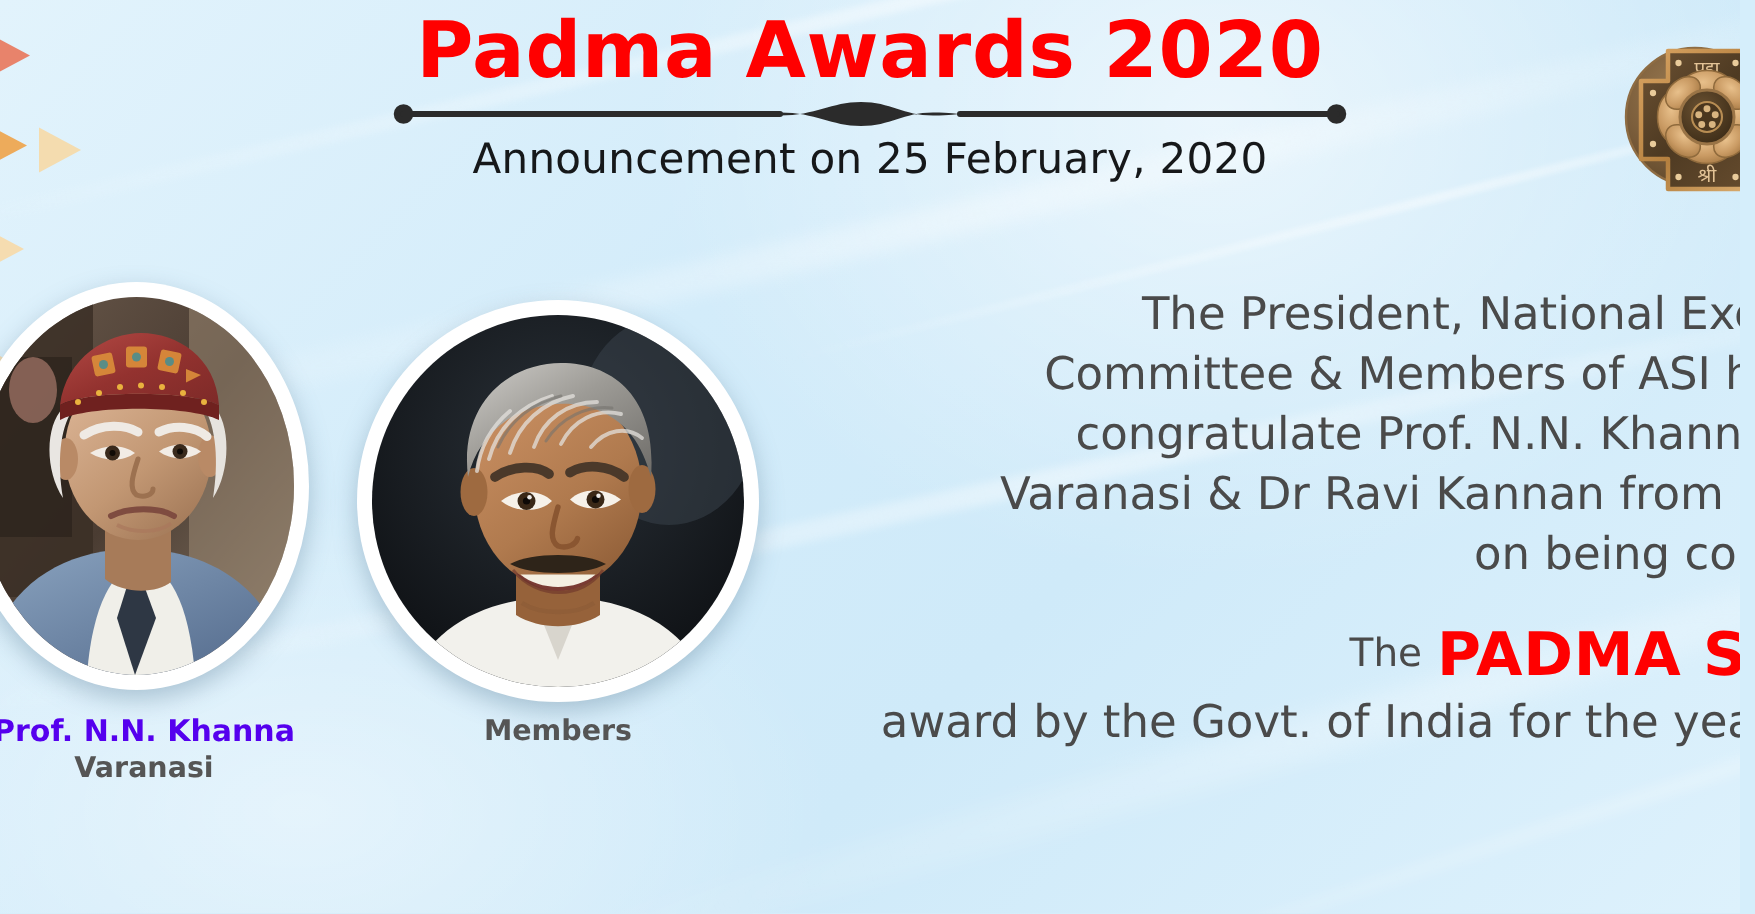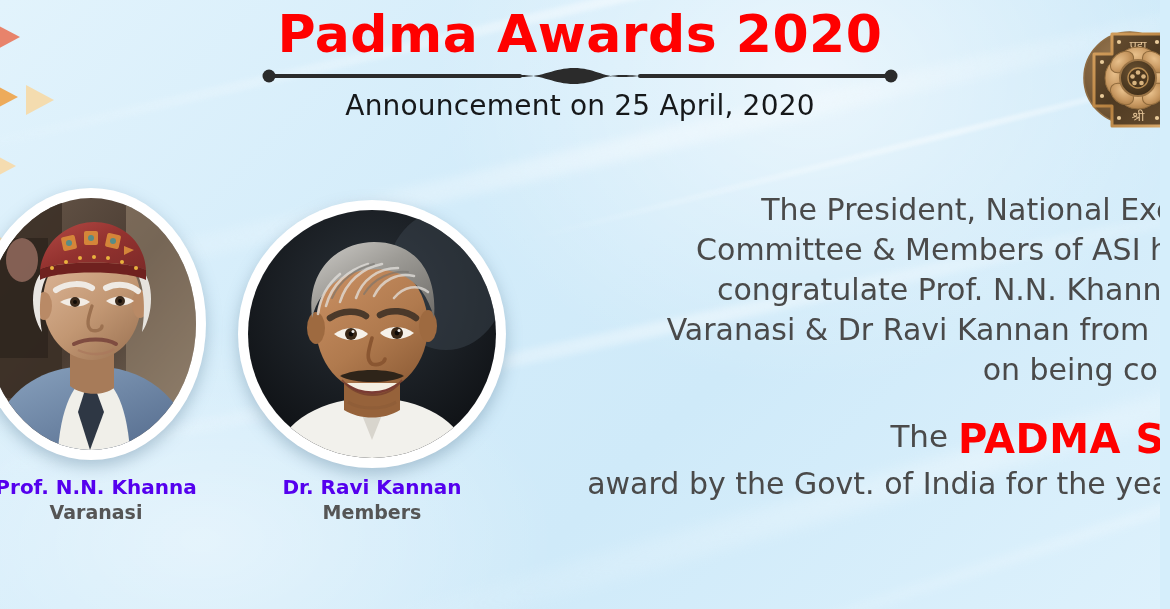--- a/index.html
+++ b/index.html
@@ -69,21 +69,21 @@
   #body{
     position:absolute;left:470px;top:190px;width:760px;
     text-align:right;color:#4a4a4a;font-size:30px;line-height:40px;
   }
   #body .ln{white-space:nowrap;}
   #award{
     position:absolute;left:470px;top:415px;width:760px;
     text-align:right;color:#4a4a4a;font-size:31px;line-height:42px;
   }
   #award .big{font-size:40px;font-weight:bold;color:#ff0000;letter-spacing:.5px;}
-  #award .sm{font-size:31px;vertical-align:6px;}
+  #award .sm{font-size:26px;vertical-align:6px;}
   #award .ln2{white-space:nowrap;font-size:30px;}
 </style>
 </head>
 <body>
 
 <div id="poster">
 
   <div class="glow g1"></div>
   <div class="glow g2"></div>
   <div class="streak s1"></div>
@@ -104,21 +104,21 @@
     <div id="divider">
       <svg viewBox="0 0 636 22" preserveAspectRatio="none" aria-hidden="true">
         <circle cx="7" cy="11" r="6.5" fill="#2b2b2b"></circle>
         <circle cx="629" cy="11" r="6.5" fill="#2b2b2b"></circle>
         <path d="M7 11 H258" stroke="#2b2b2b" stroke-width="4" fill="none" stroke-linecap="round"></path>
         <path d="M378 11 H629" stroke="#2b2b2b" stroke-width="4" fill="none" stroke-linecap="round"></path>
         <path d="M258 12 C282 12 292 3 312 3 C332 3 340 12 360 12 C372 12 376 11 378 11
                  C376 11 372 10 360 10 C340 10 332 19 312 19 C292 19 282 10 258 10 Z" fill="#2b2b2b"></path>
       </svg>
     </div>
-    <div id="subtitle">Announcement on 25 April, 2020</div>
+    <div id="subtitle">Announcement on 25 February, 2020</div>
   </div>
 
   <div id="medal">
     <svg viewBox="0 0 118 130" aria-hidden="true">
       <defs>
         <radialGradient id="discG" cx="40%" cy="32%" r="75%">
           <stop offset="0%" stop-color="#9a7a52"></stop>
           <stop offset="55%" stop-color="#7d5f3c"></stop>
           <stop offset="100%" stop-color="#5d4529"></stop>
         </radialGradient>
@@ -340,21 +340,20 @@
         <path d="M100 192 C112 200 136 200 148 192" stroke="#8a5a36" stroke-width="3" fill="none" opacity=".5"></path>
       </svg>
     </div>
   </div>
 
   <div class="caption" id="cap1">
     <div class="cap-name">Prof. N.N. Khanna</div>
     <div class="cap-city">Varanasi</div>
   </div>
   <div class="caption" id="cap2">
-    <div class="cap-name">Dr. Ravi Kannan</div>
     <div class="cap-city">Members</div>
   </div>
 
   <div id="body">
     <div class="ln">The President, National Executi</div>
     <div class="ln">Committee &amp; Members of ASI heart</div>
     <div class="ln">congratulate Prof. N.N. Khanna fro</div>
     <div class="ln">Varanasi &amp; Dr Ravi Kannan from Silch</div>
     <div class="ln">on being conferr</div>
   </div>

